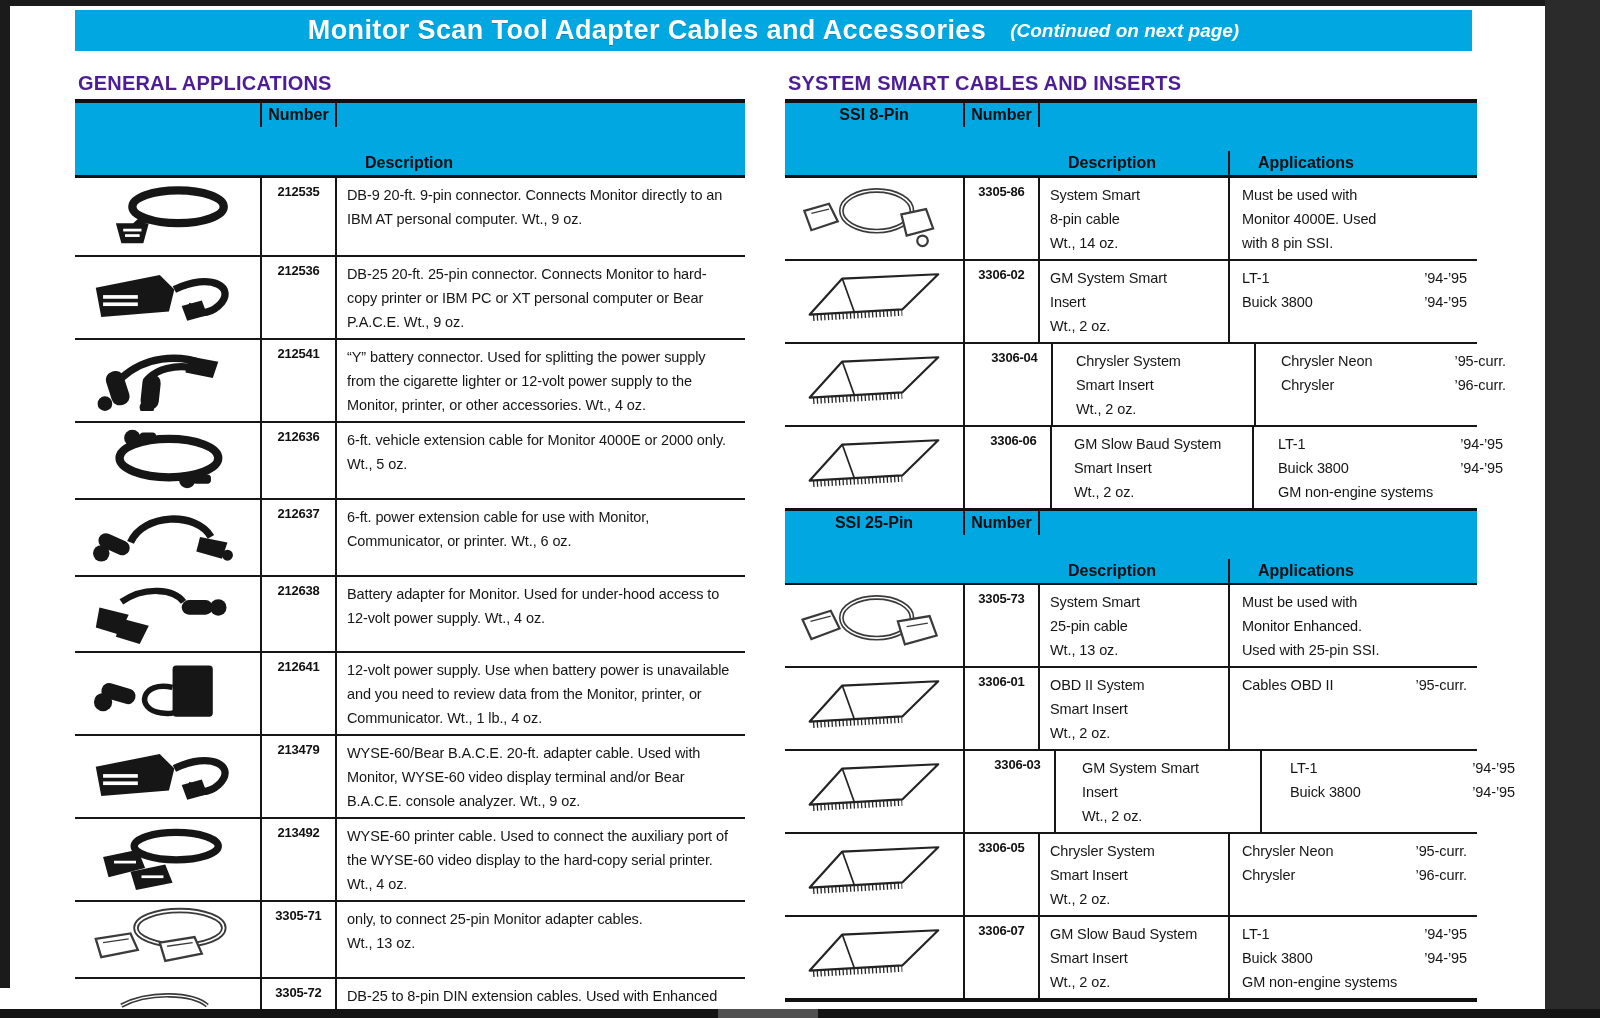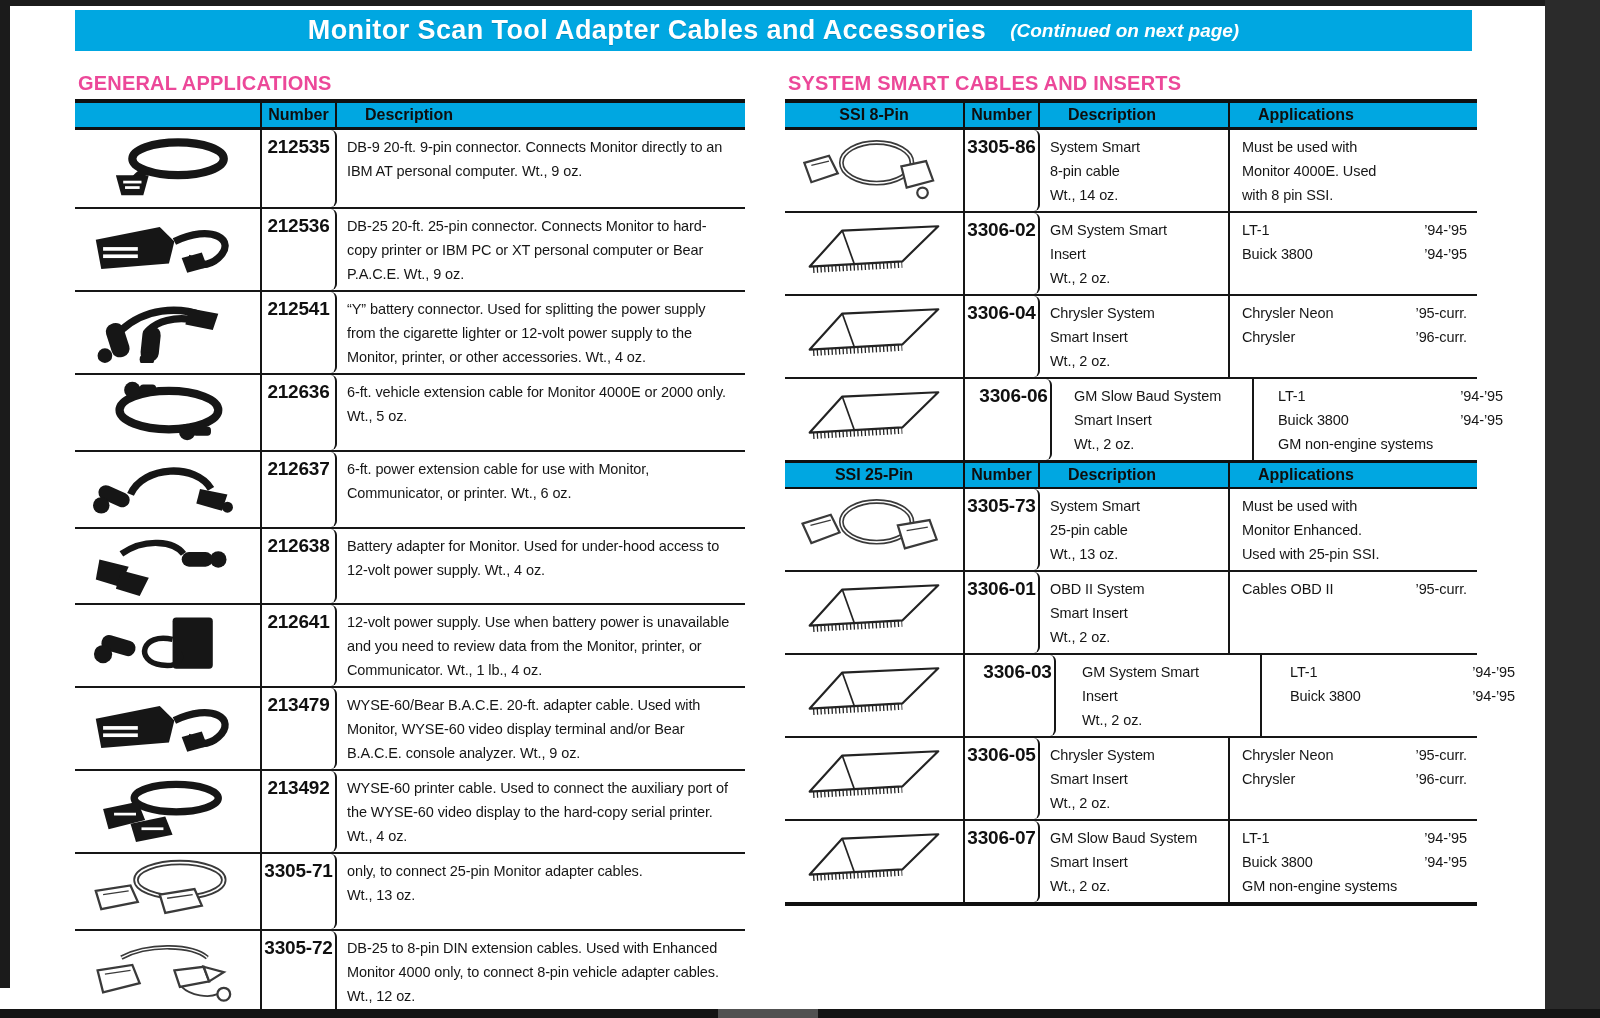--- a/index.html
+++ b/index.html
@@ -11,44 +11,44 @@
   .right-panel{position:absolute;left:1545px;top:0;width:55px;height:1018px;background:#2b2b2b;}
   .bottom-bar{position:absolute;left:0;top:1009px;width:1600px;height:9px;background:#141414;}
   .scroll-thumb{position:absolute;left:718px;top:1009px;width:100px;height:9px;background:#515151;}
 
   .title-bar{position:absolute;left:75px;top:10px;width:1397px;height:41px;background:var(--accent);
              display:flex;align-items:center;justify-content:center;color:#fff;}
   .title-main{font-size:27px;font-weight:bold;letter-spacing:.4px;
               text-shadow:0 1px 0 rgba(0,60,90,.25);}
   .title-note{font-size:19px;font-weight:bold;font-style:italic;margin-left:24px;}
 
-  .sec-heading{position:absolute;top:72px;font-size:20px;font-weight:bold;color:#ec4899;letter-spacing:.2px;}
+  .sec-heading{position:absolute;top:72px;font-size:20px;font-weight:bold;color:#4c1d95;letter-spacing:.2px;}
   #heading-left{left:78px;}
   #heading-right{left:788px;}
 
   .tbl{position:absolute;top:99px;border-bottom:4px solid #101010;background:#fff;}
   #left-table{left:75px;width:670px;}
   #right-table{left:785px;width:692px;}
 
   .left-cols{grid-template-columns:187px 75px 408px;}
   .right-cols{grid-template-columns:180px 75px 190px 247px;}
 
   .hdr{display:grid;background:var(--accent);border-top:4px solid #101010;border-bottom:3px solid #101010;
        font-weight:bold;font-size:16px;color:#0e0e0e;text-align:right;}
   .hdr.mid{border-top:3px solid #101010;border-bottom:2px solid #101010;}
   .hcell{height:24px;display:flex;align-items:center;}
   .h-center{justify-content:center;}
-  .h-left{padding-left:28px;}
+  .h-left{padding-left:28px;margin-top:48px;}
   .h-bordered{border-right:2px solid #101010;}
 
   .row{display:grid;border-top:2px solid var(--ink);}
   .row.first{border-top:0;}
   .c-img{display:flex;align-items:center;justify-content:center;border-right:2px solid var(--ink);padding:3px 4px;}
-  .c-num{border-right:2px solid var(--ink);text-align:center;font-weight:bold;font-size:19px;
-         padding-top:6px;color:#101010;letter-spacing:-.2px;border-radius:6px;}
+  .c-num{border-right:2px solid var(--ink);text-align:center;font-weight:bold;font-size:13px;
+         padding-top:6px;color:#101010;letter-spacing:-.2px;}
   .c-desc{padding:5px 6px 4px 10px;font-size:14.5px;line-height:24px;color:var(--ink);letter-spacing:-.1px;}
   .c-desc.bordered{border-right:2px solid var(--ink);}
   .c-apps{padding:5px 10px 4px 12px;font-size:14.5px;line-height:24px;color:var(--ink);letter-spacing:-.1px;}
   .app-line{display:flex;justify-content:space-between;}
   .dline{min-height:24px;}
 </style>
 </head>
 <body>
 
 <div class="stage">
@@ -315,21 +315,21 @@
           <div class="app-line">
             <span class="app-name">LT-1</span>
             <span class="app-years">’94-’95</span>
           </div>
           <div class="app-line">
             <span class="app-name">Buick 3800</span>
             <span class="app-years">’94-’95</span>
           </div>
         </div>
       </div>
-      <div class="row right-cols" style="min-height: 75px;">
+      <div class="row right-cols" style="min-height: 75px; gap: 13px;">
         <div class="c-img">
           <span><svg width="150" height="60" viewBox="0 0 170 70">
               <polygon points="10,52 48,10 160,5 118,46" fill="#fff" stroke="#232323" stroke-width="2.5" stroke-linejoin="round"></polygon>
               <line x1="48" y1="10" x2="62" y2="49" stroke="#232323" stroke-width="2"></line>
               <line x1="14" y1="56" x2="118" y2="50" stroke="#232323" stroke-width="7" stroke-dasharray="1.5,2.8"></line>
             </svg></span>
         </div>
         <div class="c-num">3306-04</div>
         <div class="c-desc bordered">
           <div class="dline">Chrysler System</div>

